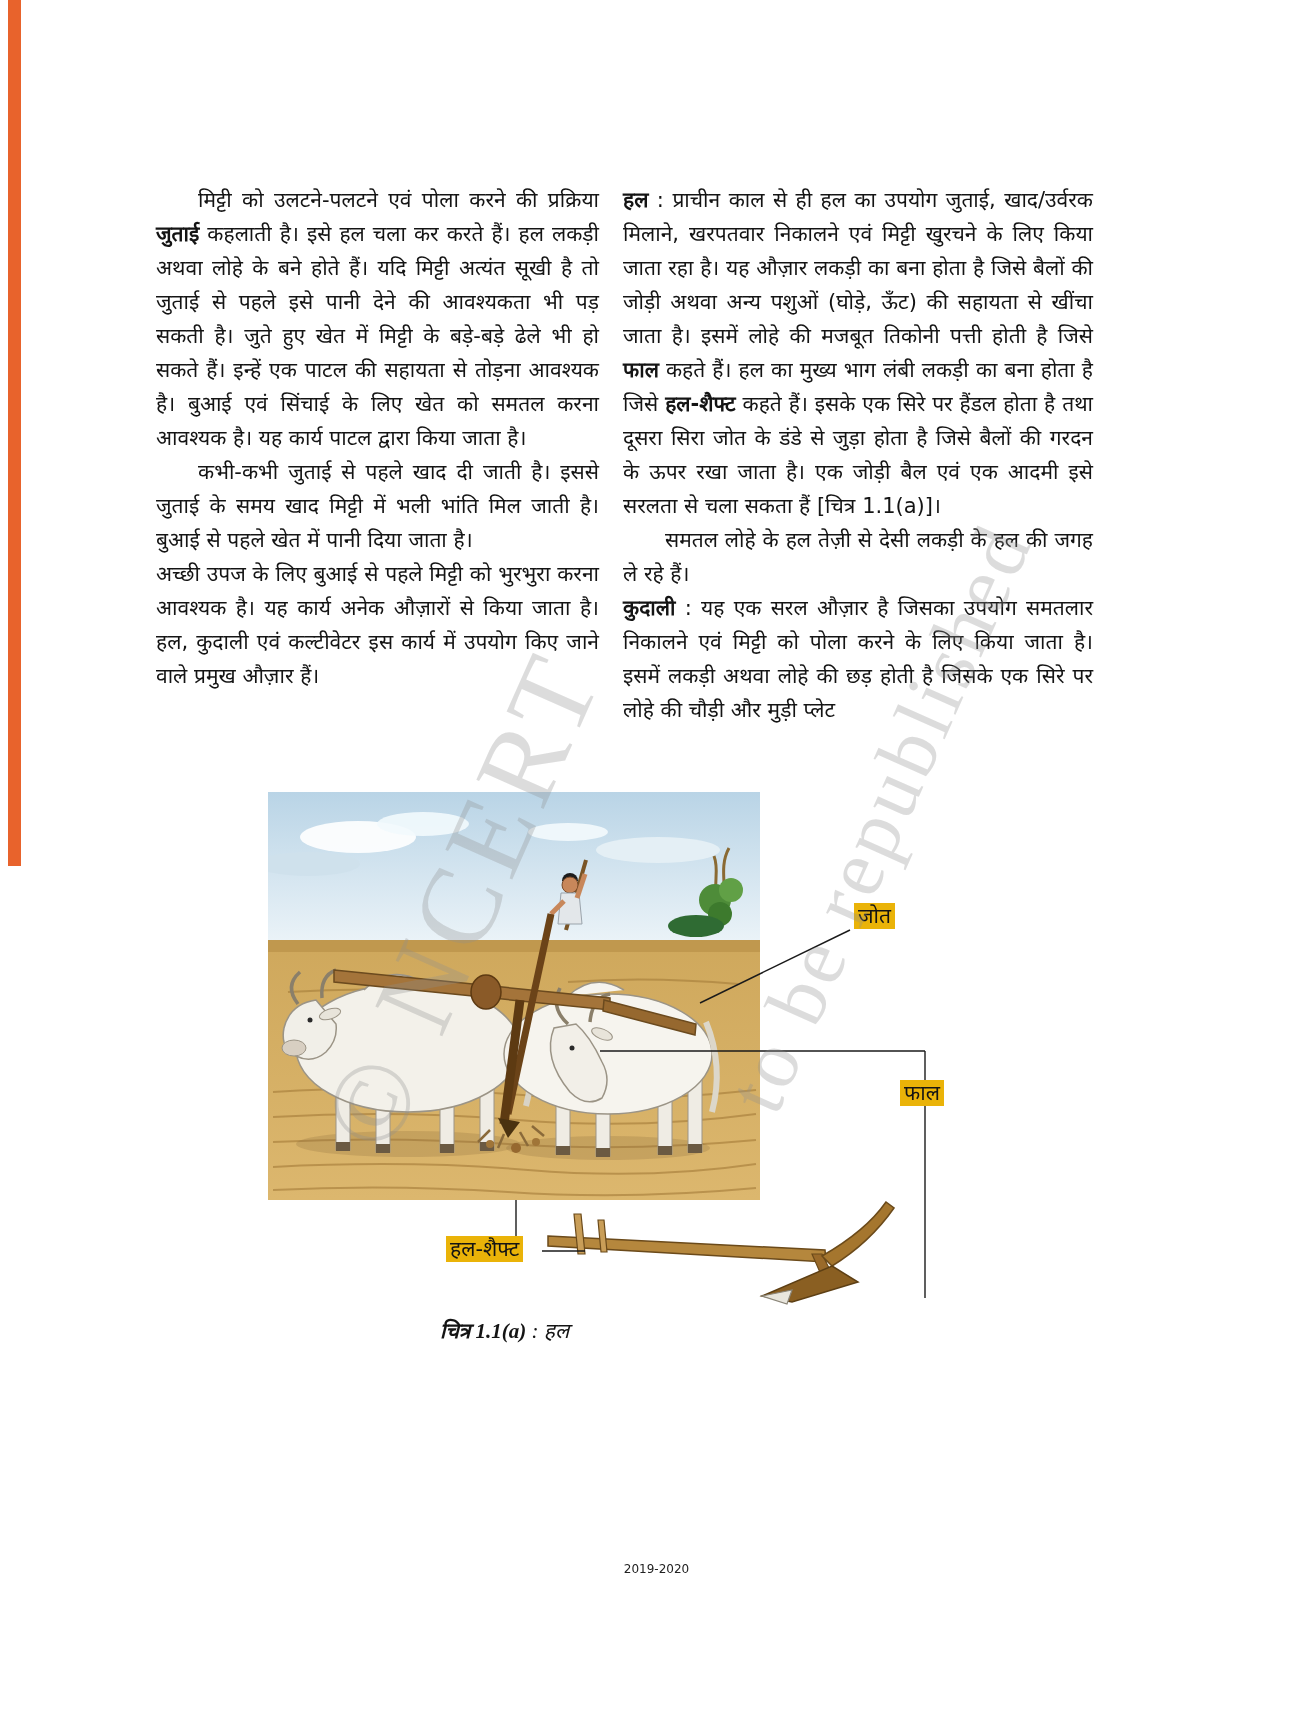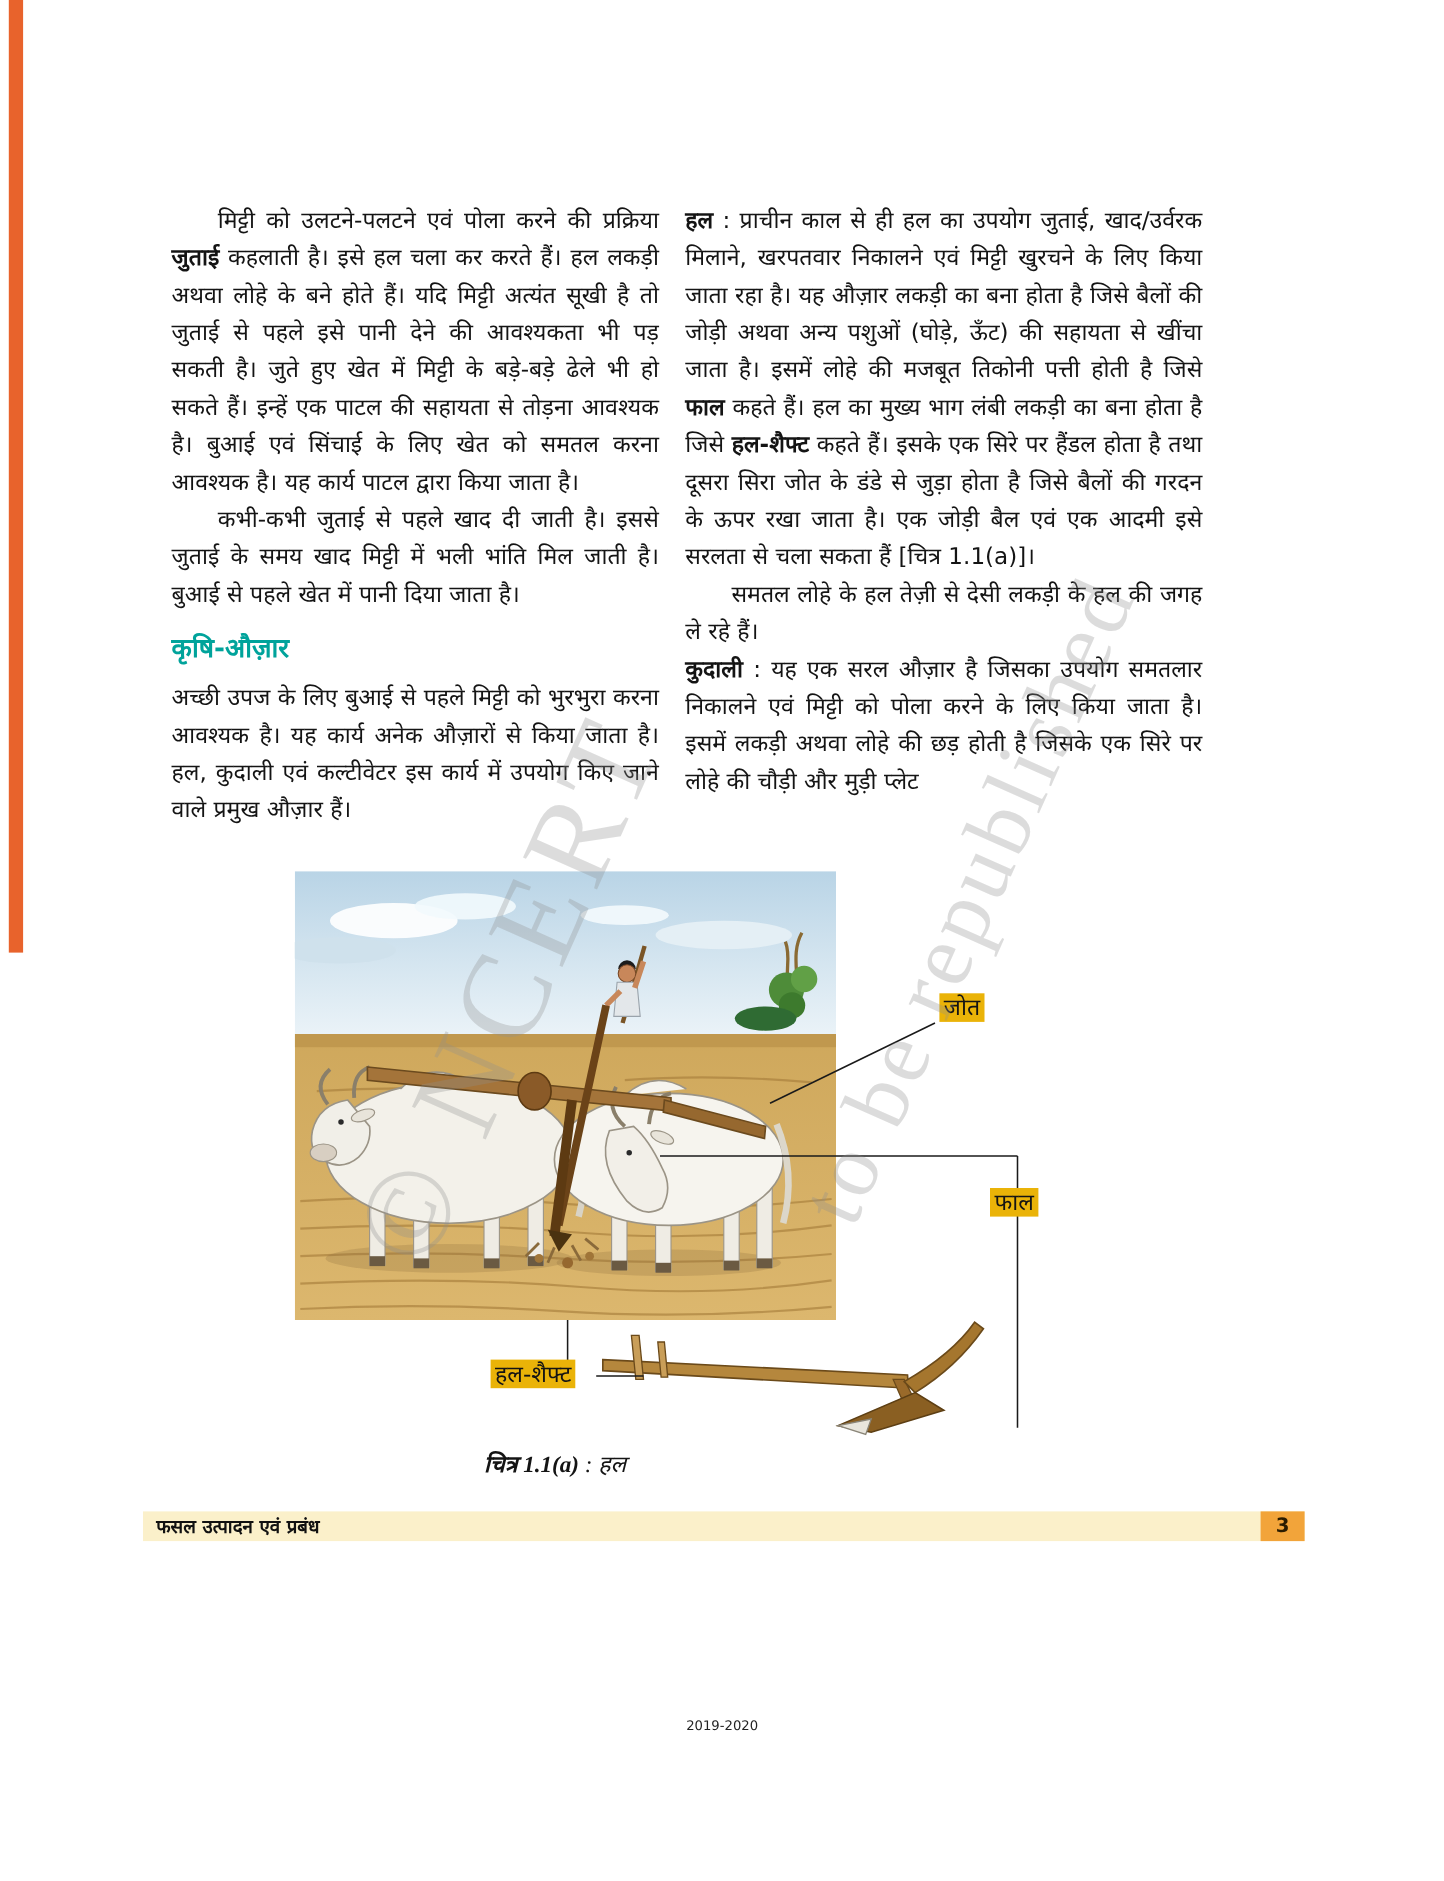--- a/index.html
+++ b/index.html
@@ -51,21 +51,20 @@
 
   <div class="accent-bar"></div>
 
   <div class="wm wm1">© NCERT</div>
   <div class="wm wm2">to be republished</div>
 
   <div class="columns">
     <div class="col col-left">
       <p class="para indent"><span>मिट्टी को उलटने-पलटने एवं पोला करने की प्रक्रिया </span><span class="b">जुताई</span><span> कहलाती है। इसे हल चला कर करते हैं। हल लकड़ी अथवा लोहे के बने होते हैं। यदि मिट्टी अत्यंत सूखी है तो जुताई से पहले इसे पानी देने की आवश्यकता भी पड़ सकती है। जुते हुए खेत में मिट्टी के बड़े-बड़े ढेले भी हो सकते हैं। इन्हें एक पाटल की सहायता से तोड़ना आवश्यक है। बुआई एवं सिंचाई के लिए खेत को समतल करना आवश्यक है। यह कार्य पाटल द्वारा किया जाता है।</span></p>
       <p class="para indent"><span>कभी-कभी जुताई से पहले खाद दी जाती है। इससे जुताई के समय खाद मिट्टी में भली भांति मिल जाती है। बुआई से पहले खेत में पानी दिया जाता है।</span></p>
-      <h2 class="section-heading">कृषि-औज़ार</h2>
       <p class="para"><span>अच्छी उपज के लिए बुआई से पहले मिट्टी को भुरभुरा करना आवश्यक है। यह कार्य अनेक औज़ारों से किया जाता है। हल, कुदाली एवं कल्टीवेटर इस कार्य में उपयोग किए जाने वाले प्रमुख औज़ार हैं।</span></p>
     </div>
     <div class="col col-right">
       <p class="para"><span class="b">हल</span><span> : प्राचीन काल से ही हल का उपयोग जुताई, खाद/उर्वरक मिलाने, खरपतवार निकालने एवं मिट्टी खुरचने के लिए किया जाता रहा है। यह औज़ार लकड़ी का बना होता है जिसे बैलों की जोड़ी अथवा अन्य पशुओं (घोड़े, ऊँट) की सहायता से खींचा जाता है। इसमें लोहे की मजबूत तिकोनी पत्ती होती है जिसे </span><span class="b">फाल</span><span> कहते हैं। हल का मुख्य भाग लंबी लकड़ी का बना होता है जिसे </span><span class="b">हल-शैफ्ट</span><span> कहते हैं। इसके एक सिरे पर हैंडल होता है तथा दूसरा सिरा जोत के डंडे से जुड़ा होता है जिसे बैलों की गरदन के ऊपर रखा जाता है। एक जोड़ी बैल एवं एक आदमी इसे सरलता से चला सकता हैं [चित्र 1.1(a)]।</span></p>
       <p class="para indent"><span>समतल लोहे के हल तेज़ी से देसी लकड़ी के हल की जगह ले रहे हैं।</span></p>
       <p class="para"><span class="b">कुदाली</span><span> : यह एक सरल औज़ार है जिसका उपयोग समतलार निकालने एवं मिट्टी को पोला करने के लिए किया जाता है। इसमें लकड़ी अथवा लोहे की छड़ होती है जिसके एक सिरे पर लोहे की चौड़ी और मुड़ी प्लेट</span></p>
     </div>
   </div>
 
   <svg class="photo" viewBox="0 0 492 408">
@@ -192,20 +191,16 @@
     <polygon points="272,56 282,56 296,84 286,88" fill="#9a6a2a" stroke="#6b4a1a" stroke-width="1.2"></polygon>
     <path d="M282,58 C310,42 332,24 346,4 L354,10 C340,30 318,52 292,68 Z" fill="#a5762e" stroke="#6b4a1a" stroke-width="1.5"></path>
     <path d="M292,68 L318,84 L252,104 L222,98 Z" fill="#8a5f22" stroke="#5d3f14" stroke-width="1.5"></path>
     <polygon points="222,98 252,92 247,106" fill="#e9e6dd" stroke="#8a8578" stroke-width="1.2"></polygon>
   </svg>
 
   <div class="fig-caption">
     <span class="b i">चित्र 1.1(a)</span><span class="i"> : हल</span>
   </div>
 
-  <div class="footer-bar">
-    <span class="footer-chapter">फसल उत्पादन एवं प्रबंध</span>
-    <span class="footer-page">3</span>
-  </div>
 
   <div class="year">2019-2020</div>
 
 </div>
 
 </body></html>

